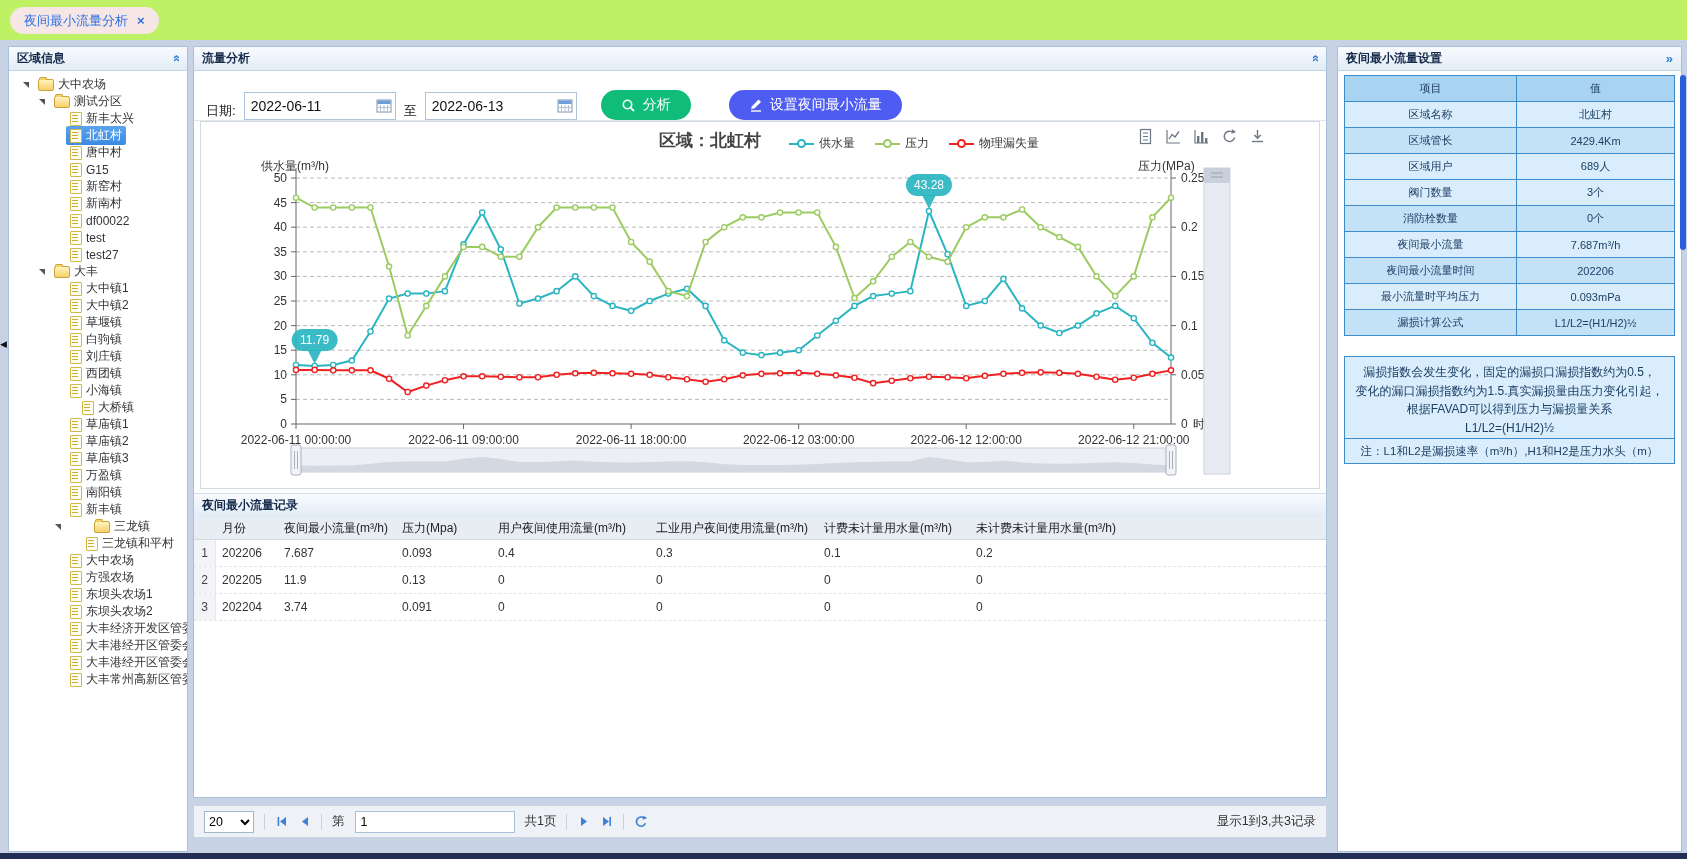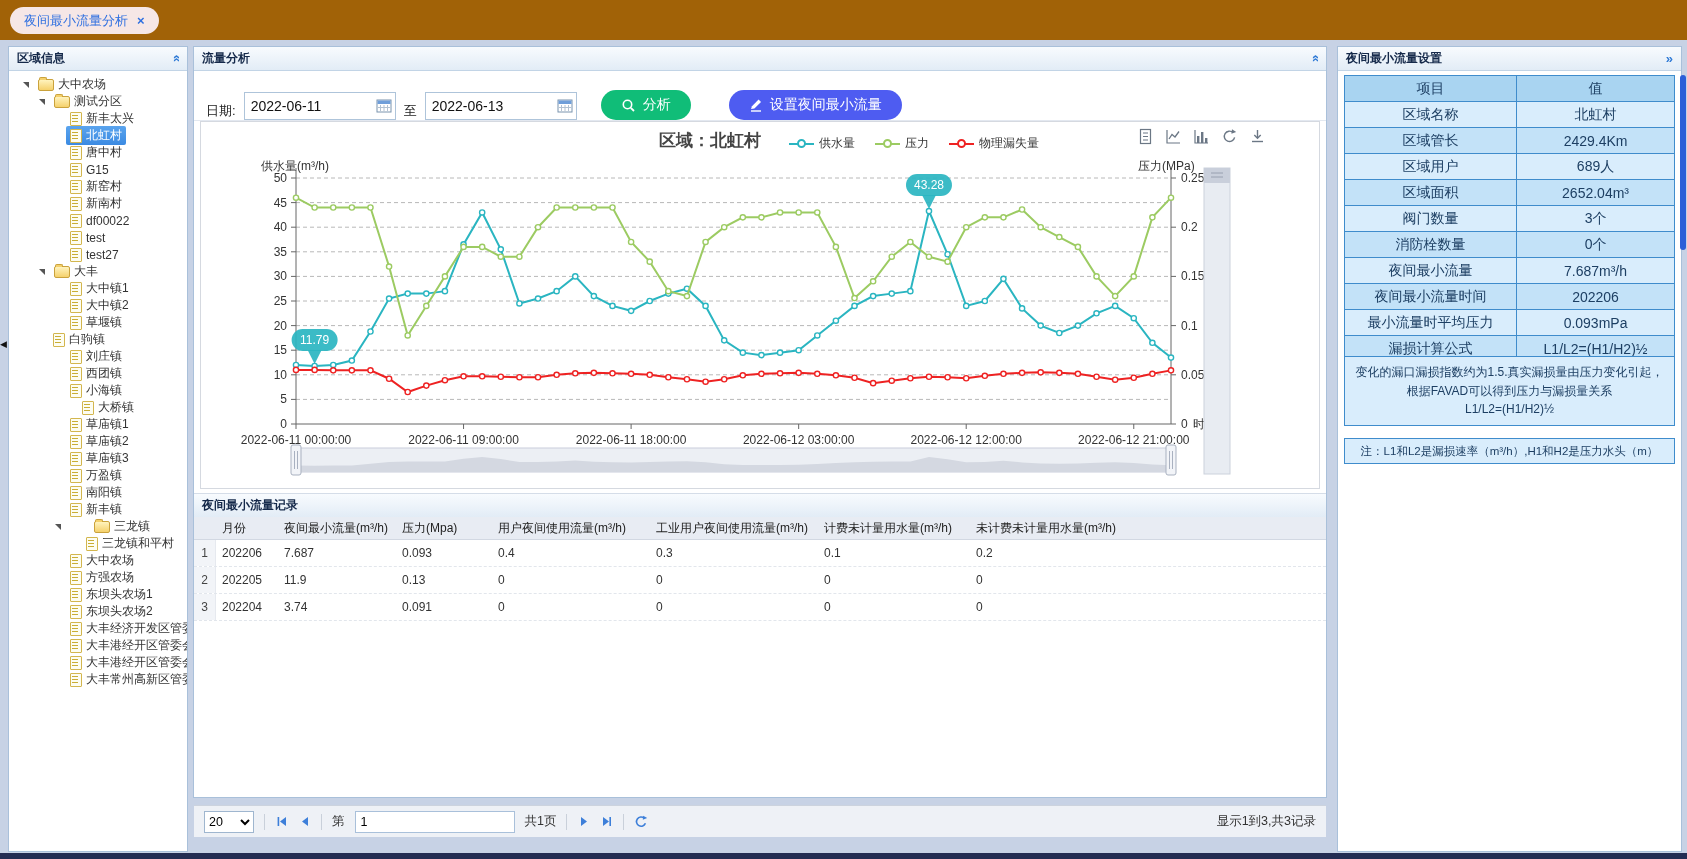--- a/index.html
+++ b/index.html
@@ -1,18 +1,18 @@
 <!DOCTYPE html>
 <html><head>
 <meta charset="utf-8">
 <style>
   html,body{margin:0;padding:0}
   body{width:1687px;height:859px;position:relative;background:#c7d2e5;overflow:hidden;
        font-family:"Liberation Sans","DejaVu Sans",sans-serif;font-size:12px;color:#333}
-  .topbar{position:absolute;left:0;top:0;right:0;height:40px;background:#a16207}
+  .topbar{position:absolute;left:0;top:0;right:0;height:40px;background:#bef264}
   .tab{position:absolute;left:10px;top:7px;height:27px;border-radius:14px;background:#f6e7e6;
        color:#2e6fe0;display:flex;align-items:center;padding:0 14px;font-size:13px;gap:9px;cursor:pointer}
   .tab-close{font-size:13px;font-weight:bold}
   .panel{position:absolute;background:#fff;border:1px solid #a9c0da;box-sizing:border-box}
   .p-left{left:8px;top:46px;width:180px;height:806px}
   .p-center{left:193px;top:46px;width:1134px;height:752px}
   .p-right{left:1337px;top:46px;width:345px;height:806px}
   .p-head{height:23px;background:linear-gradient(#f8fbfe,#e2ecf6);border-bottom:1px solid #c2d4e6;
           display:flex;align-items:center;justify-content:space-between;padding:0 8px;
           font-weight:bold;color:#15294a;font-size:12px}
@@ -77,21 +77,21 @@
   .pager{position:absolute;left:0;right:0;top:758px;height:31px;background:#eef1f6;border-top:1px solid #ccd3de;
          display:flex;align-items:center;padding:0 10px;gap:10px;font-size:12.5px}
   .pager select{width:50px;height:22px;border:1px solid #9fb6cf;background:#fff;font-family:inherit;font-size:12.5px}
   .pg-sep{width:1px;height:16px;background:#c9d0da}
   .pg-btn{display:inline-flex;cursor:pointer}
   .page-input{width:148px;height:20px;border:1px solid #a9c0da;padding:0 5px;font-family:inherit;font-size:12.5px}
   .pager-summary{position:absolute;right:10px;color:#333}
 
   
   .rp-table{position:absolute;left:6px;right:6px;top:28px;border-top:1px solid #3f8ccc}
-  .rp-row{display:flex;height:25px;border:1px solid #3f8ccc;border-top:none;font-size:14px;color:#1d3f63}
+  .rp-row{display:flex;height:25px;border:1px solid #3f8ccc;border-top:none;font-size:11px;color:#1d3f63}
   .rp-c{flex:1;display:flex;align-items:center;justify-content:center;overflow:hidden;white-space:nowrap}
   .rp-c.rp0{border-right:1px solid #3f8ccc;flex:0 0 52%}
   .rp-row.head{background:#a9d4f1}
   .rp-row.alt-a{background:#d9edfc}
   .rp-row.alt-b{background:#c3e2f8}
   .note-block{position:absolute;left:6px;right:6px;top:309px;border:1px solid #3f8ccc;background:#d9edfc;
               padding:6px 3px;text-align:center;font-size:12px;color:#1d3f63;line-height:1.55}
   .footnote{position:absolute;left:6px;right:6px;top:391px;border:1px solid #3f8ccc;background:#d9edfc;
             height:24px;line-height:24px;text-align:center;font-size:11.5px;color:#1d3f63;overflow:hidden;white-space:nowrap}
 </style>
@@ -242,21 +242,21 @@
 
       <div class="tree-row t-file" style="padding-left: 46px;">
         <span class="arrow"></span>
         <span class="row-content">
 
           <span class="ic file-ic"></span>
           <span class="tree-label">草堰镇</span>
         </span>
       </div>
 
-      <div class="tree-row t-file" style="padding-left: 29px; text-align: right;">
+      <div class="tree-row t-file" style="padding-left: 46px; text-align: right;">
         <span class="arrow"></span>
         <span class="row-content">
 
           <span class="ic file-ic"></span>
           <span class="tree-label">白驹镇</span>
         </span>
       </div>
 
       <div class="tree-row t-file" style="padding-left: 46px;">
         <span class="arrow"></span>
@@ -892,24 +892,20 @@
         <div class="rp-row alt-b">
           <div class="rp-c rp0">区域管长</div>
           <div class="rp-c rp1">2429.4Km</div>
         </div>
 
         <div class="rp-row alt-a">
           <div class="rp-c rp0">区域用户</div>
           <div class="rp-c rp1">689人</div>
         </div>
 
-        <div class="rp-row alt-b">
-          <div class="rp-c rp0">区域面积</div>
-          <div class="rp-c rp1">2652.04m³</div>
-        </div>
 
         <div class="rp-row alt-a">
           <div class="rp-c rp0">阀门数量</div>
           <div class="rp-c rp1">3个</div>
         </div>
 
         <div class="rp-row alt-b">
           <div class="rp-c rp0">消防栓数量</div>
           <div class="rp-c rp1">0个</div>
         </div>
@@ -930,20 +926,21 @@
         </div>
 
         <div class="rp-row alt-b">
           <div class="rp-c rp0">漏损计算公式</div>
           <div class="rp-c rp1">L1/L2=(H1/H2)½</div>
         </div>
       </div>
   </div>
   <div class="note-block">
 
+      <div>漏损指数会发生变化，固定的漏损口漏损指数约为0.5，</div>
 
       <div>变化的漏口漏损指数约为1.5.真实漏损量由压力变化引起，</div>
 
       <div>根据FAVAD可以得到压力与漏损量关系</div>
 
       <div>L1/L2=(H1/H2)½</div>
     </div>
   <div class="footnote">注：L1和L2是漏损速率（m³/h）,H1和H2是压力水头（m）</div>
 </div>
 

